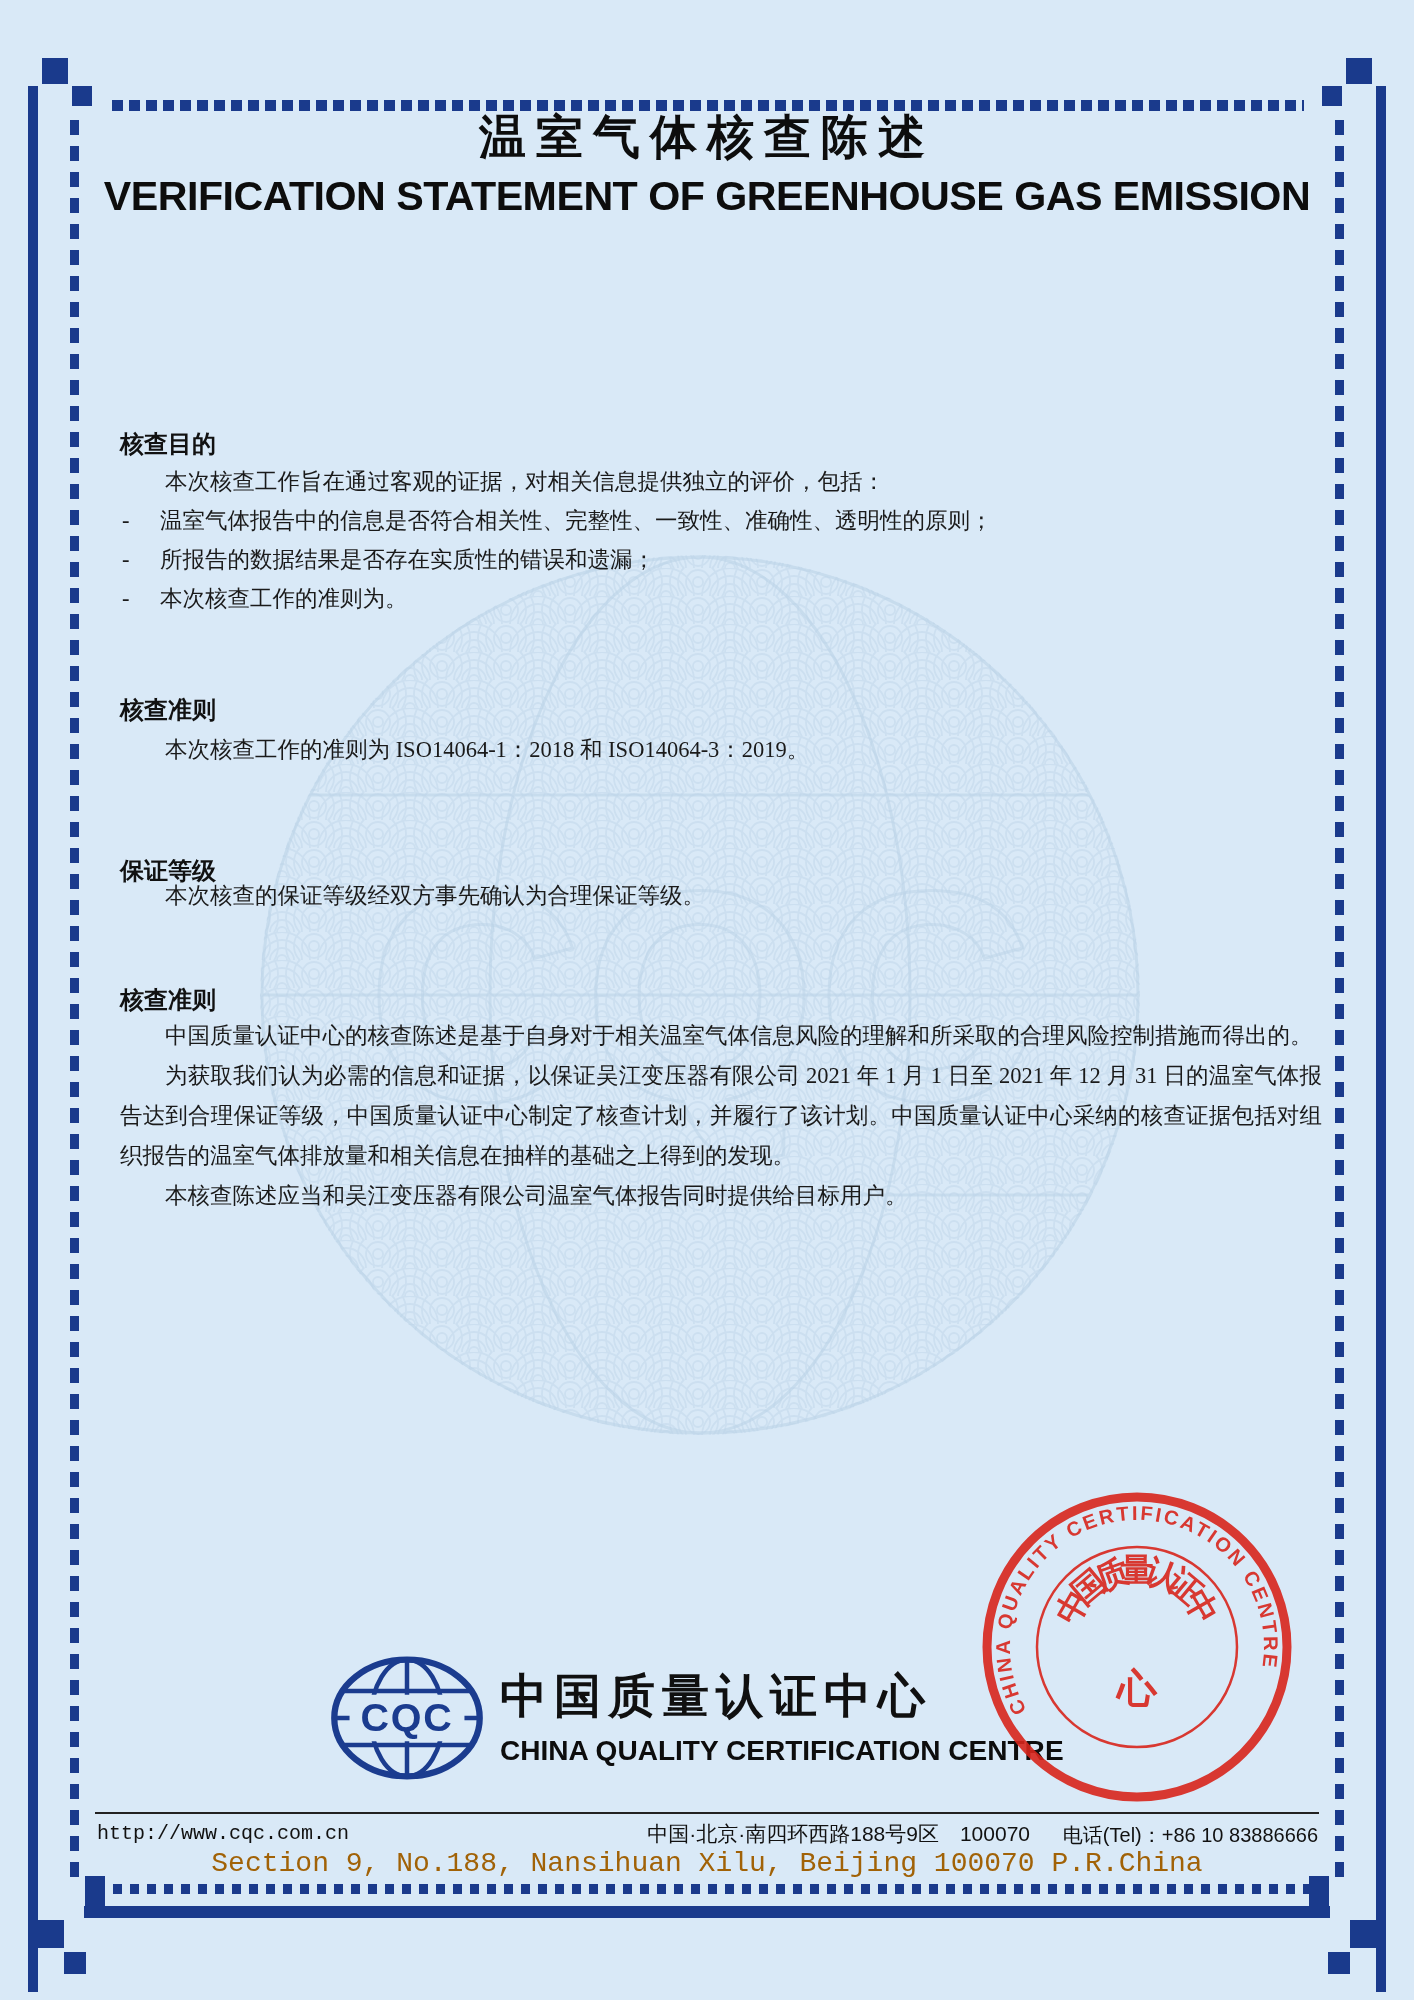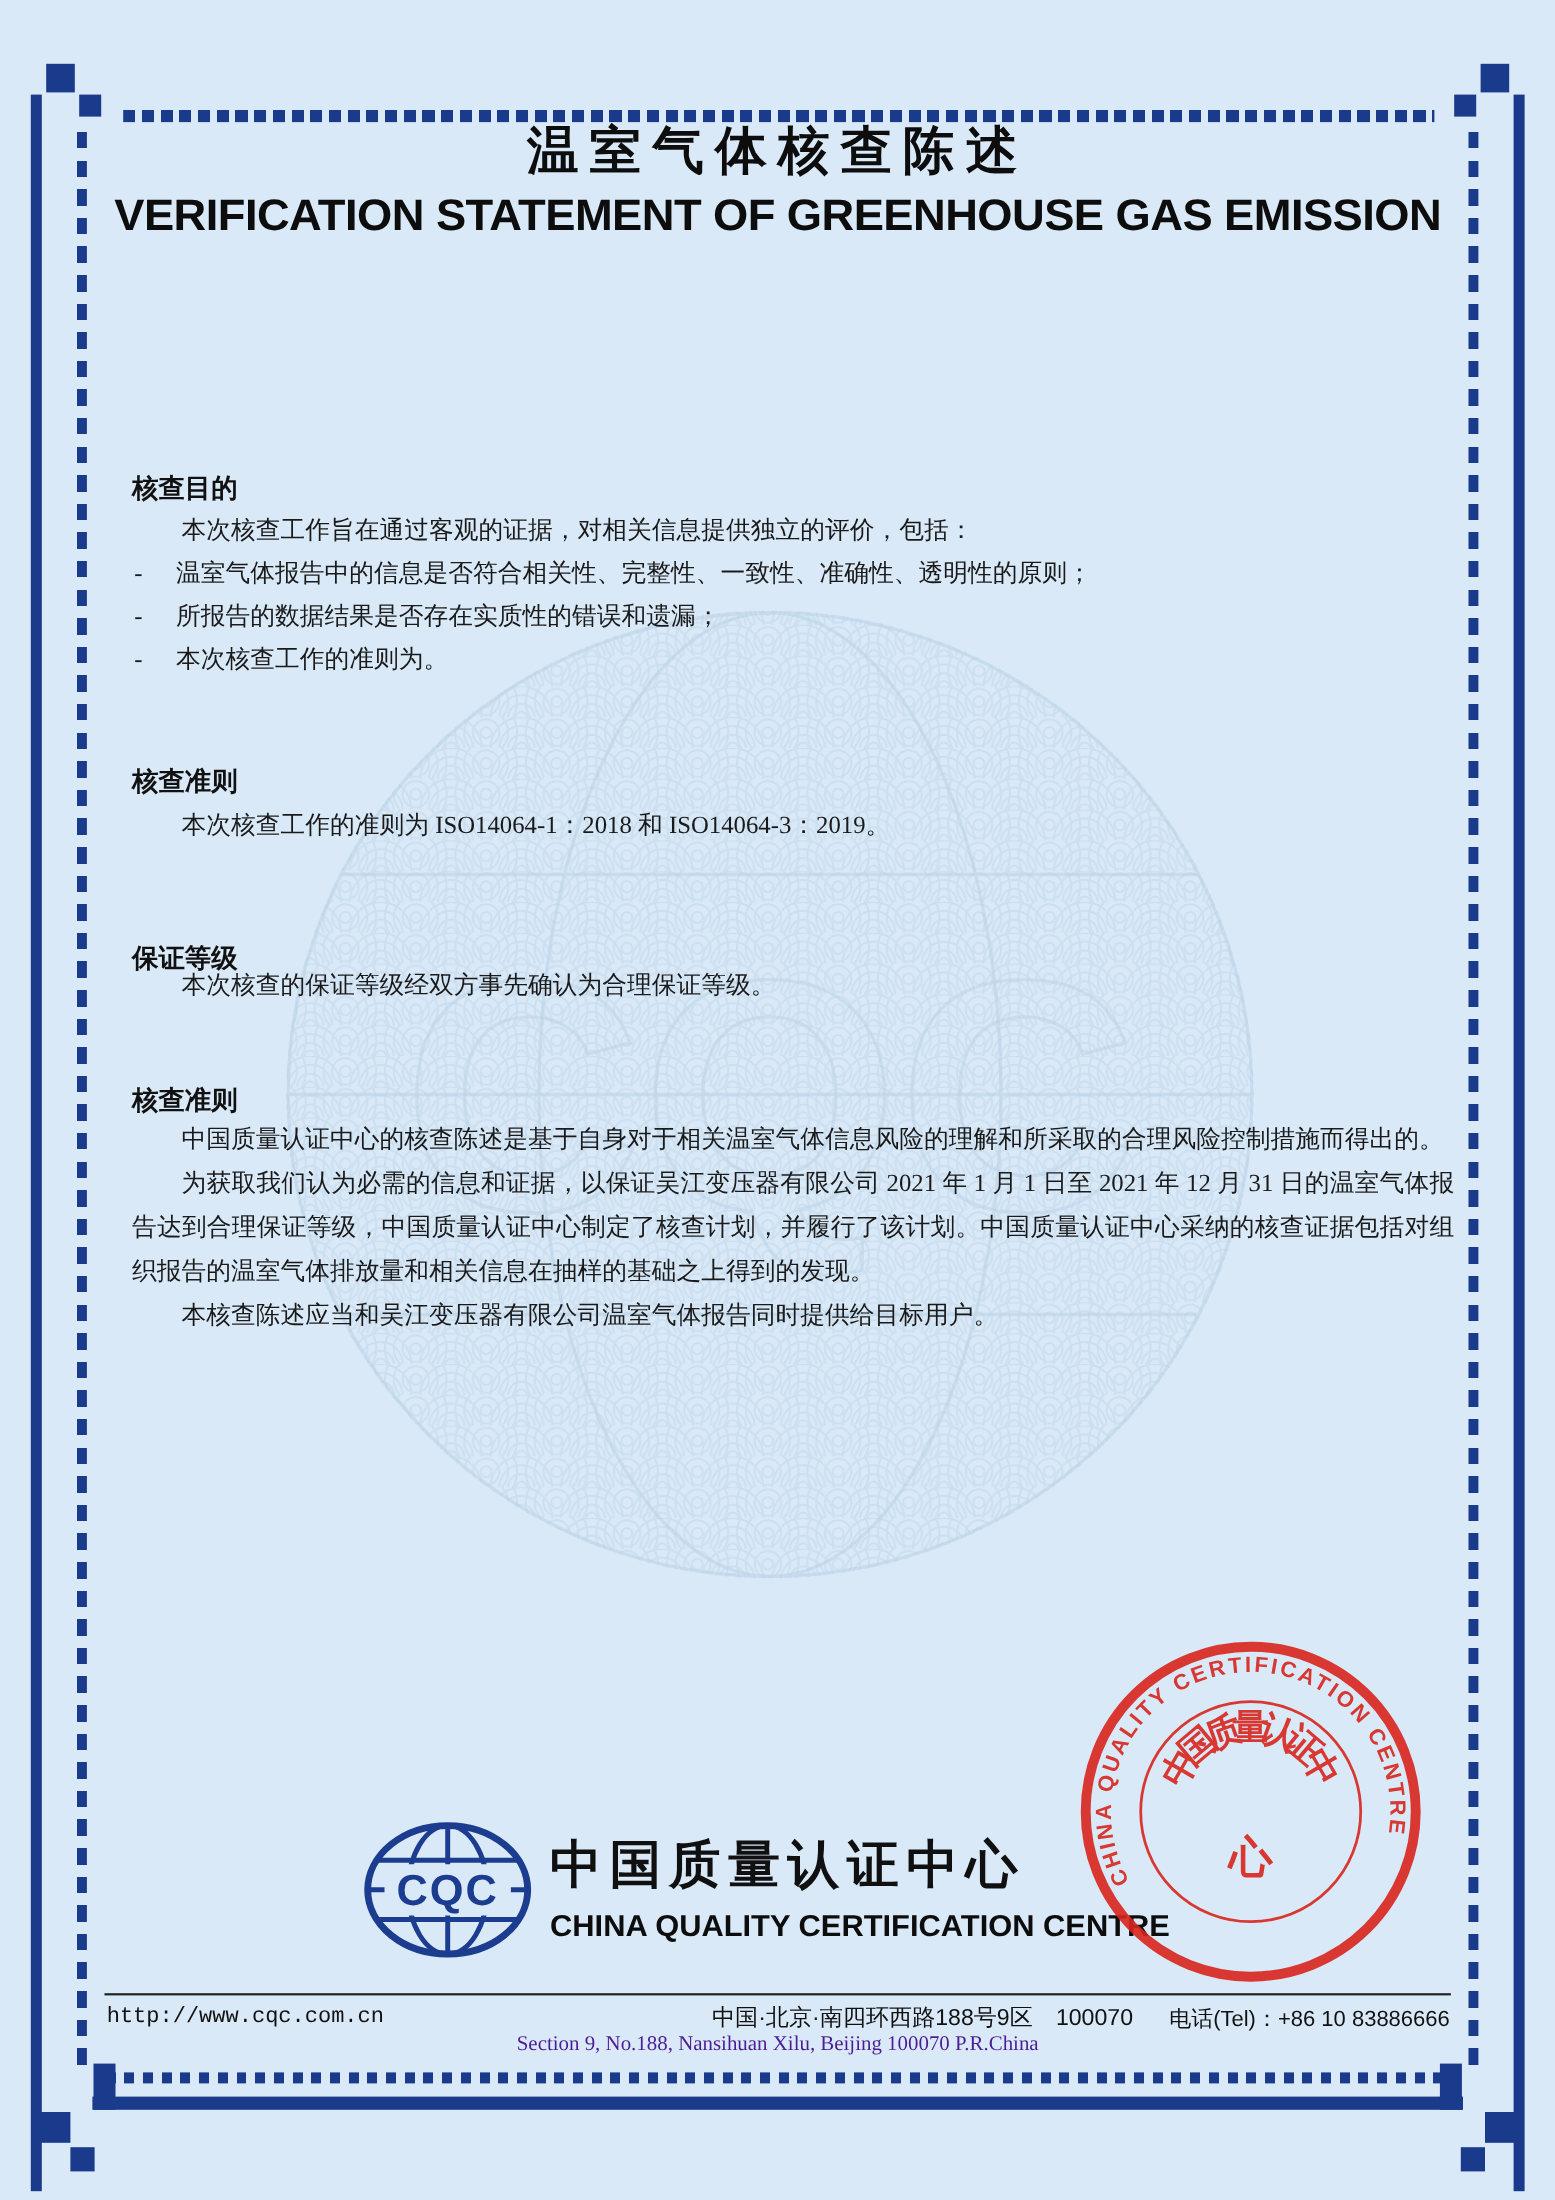--- a/index.html
+++ b/index.html
@@ -53,21 +53,21 @@
   .stamp{position:absolute;left:972px;top:1482px;opacity:.9;}
   
   .foot-rule{position:absolute;left:95px;top:1812px;width:1224px;height:2px;background:#222;}
   .foot-url{position:absolute;left:97px;top:1822px;font-family:"Liberation Mono","DejaVu Sans Mono",monospace;
     font-size:20px;color:#111;}
   .foot-zh{position:absolute;left:380px;top:1820px;width:650px;text-align:right;
     font-family:"Liberation Sans","DejaVu Sans",sans-serif;font-size:21px;color:#111;}
   .foot-tel{position:absolute;right:96px;top:1822px;font-family:"Liberation Sans","DejaVu Sans",sans-serif;
     font-size:20px;color:#111;}
   .foot-en{position:absolute;left:95px;top:1848px;width:1224px;text-align:center;
-    font-family:Liberation Serif, serif;font-size:19px;color:#4c1d95;}
+    font-family:Liberation Mono, monospace;font-size:28px;color:#a16207;}
 </style>
 </head>
 <body>
 
 <div class="page">
 
   <div class="nv bar-left"></div>
   <div class="nv bar-right"></div>
   <div class="dot-top"></div>
   <div class="dot-bottom"></div>

